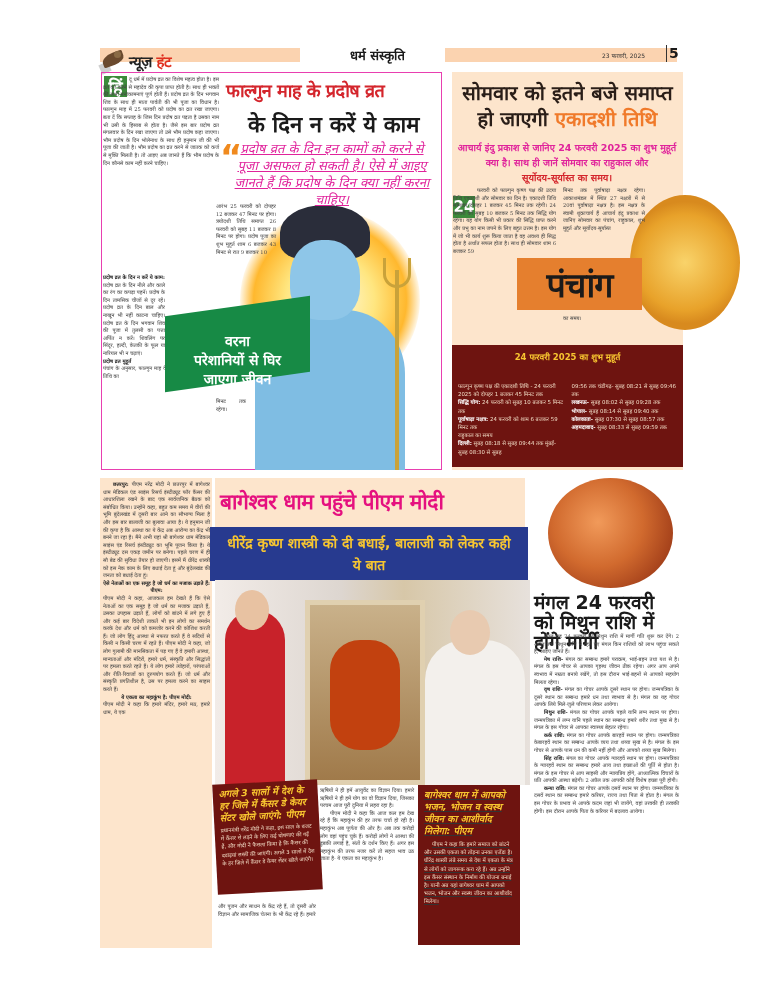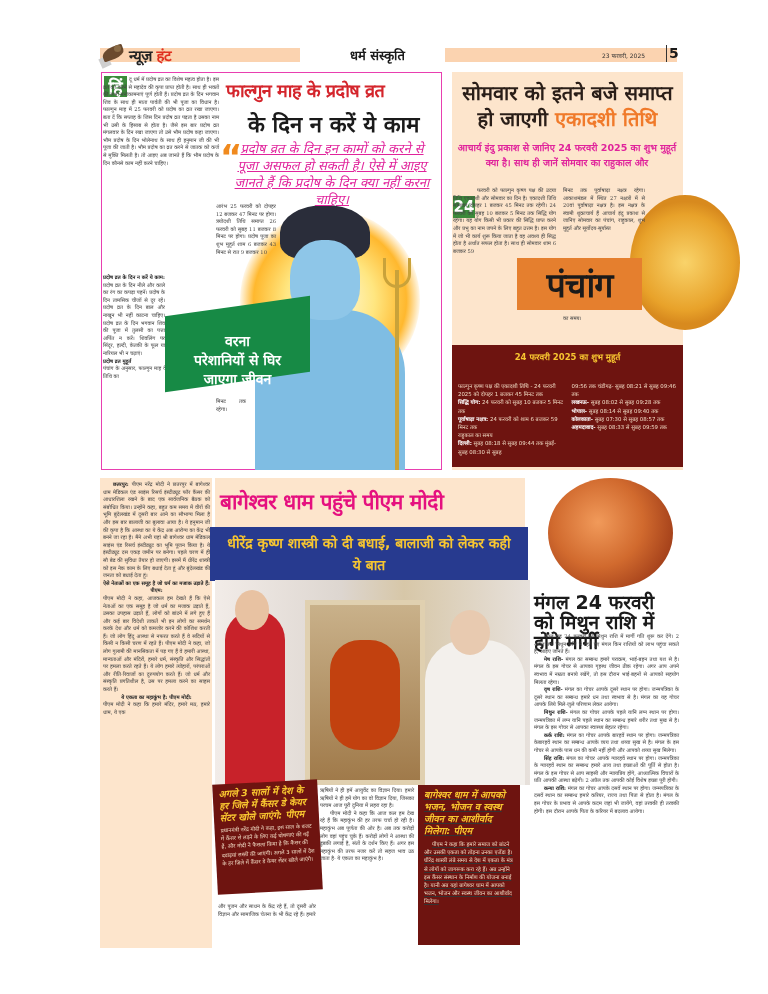--- a/index.html
+++ b/index.html
@@ -4,21 +4,21 @@
 <style>
   * { box-sizing: border-box; margin: 0; padding: 0; }
   body { width: 768px; height: 994px; background: #ffffff; font-family: "DejaVu Sans", sans-serif; position: relative; overflow: hidden; color: #333; }
   .abs { position: absolute; }
   .body-text { font-family: "DejaVu Serif", serif; font-size: 5.2px; line-height: 7.6px; color: #444; text-align: justify; }
   .body-text b { color: #222; }
   .sub { font-weight: bold; color: #222; }
 
   
   .hdr-band { background: #fbd3b0; height: 14px; }
-  .masthead { left: 100px; top: 42px; height: 26px; display: flex; align-items: center; }
+  .masthead { left: 100px; top: 48px; height: 26px; display: flex; align-items: center; }
   .eagle { width: 26px; height: 24px; position: relative; }
   .eagle .wing { position: absolute; left: 2px; top: 4px; width: 22px; height: 12px; background: #6b4a2e; border-radius: 60% 10% 50% 10%; transform: rotate(-20deg); }
   .eagle .head { position: absolute; left: 14px; top: 2px; width: 7px; height: 7px; background: #8a6b46; border-radius: 50%; }
   .eagle .paper { position: absolute; left: 0; top: 14px; width: 10px; height: 10px; background: #cfcfcf; transform: rotate(-25deg); }
   .logo-text { font-size: 15px; font-weight: bold; margin-left: 3px; letter-spacing: -0.5px; }
   .logo-text .n { color: #222; }
   .logo-text .h { color: #e03020; }
 
   
   .pink-box { left: 101px; top: 72px; width: 341px; height: 398px; border: 1.5px solid #e83fb0; }
@@ -131,20 +131,21 @@
 </div>
 
 <div class="abs peach-panel"></div>
 <div class="abs zodiac"></div>
 <div class="abs h-dark" style="left:452px; top:80px; width:231px;">
   <div>सोमवार को इतने बजे समाप्त</div>
   <div><span>हो जाएगी</span> <span class="h-orange">एकादशी तिथि</span></div>
 </div>
 <div class="abs pink-sub" style="left:456px; top:140px; width:222px;">
   <span>आचार्य इंदु प्रकाश से जानिए 24 फरवरी 2025 का शुभ मुहूर्त क्या है। साथ ही जानें सोमवार का राहुकाल और</span>
+  <div class="red-sub">सूर्योदय-सूर्यास्त का समय।</div>
 </div>
 <div class="abs num24">24</div>
 <div class="abs body-text" style="left:453px; top:187px; width:103px; text-indent:24px;">
   <span>फरवरी को फाल्गुन कृष्ण पक्ष की उदया तिथि एकादशी और सोमवार का दिन है। एकादशी तिथि सोमवार दोपहर 1 बजकर 45 मिनट तक रहेगी। 24 फरवरी को सुबह 10 बजकर 5 मिनट तक सिद्धि योग रहेगा। यह योग किसी भी प्रकार की सिद्धि प्राप्त करने और प्रभु का नाम जपने के लिए बहुत उत्तम है। इस योग में जो भी कार्य शुरू किया जाता है वह अवश्य ही सिद्ध होता है अर्थात सफल होता है। साथ ही सोमवार शाम 6 बजकर 59</span>
 </div>
 <div class="abs body-text" style="left:563px; top:187px; width:82px;">
   <span>मिनट तक पूर्वाषाढ़ा नक्षत्र रहेगा। आकाशमंडल में स्थित 27 नक्षत्रों में से 20वां पूर्वाषाढ़ा नक्षत्र है। इस नक्षत्र के स्वामी शुक्राचार्य हैं आचार्य इंदु प्रकाश से जानिए सोमवार का पंचांग, राहुकाल, शुभ मुहूर्त और सूर्योदय-सूर्यास्त</span>
 </div>
 <div class="abs panchang-box">
   <span class="panchang-text">पंचांग</span>

